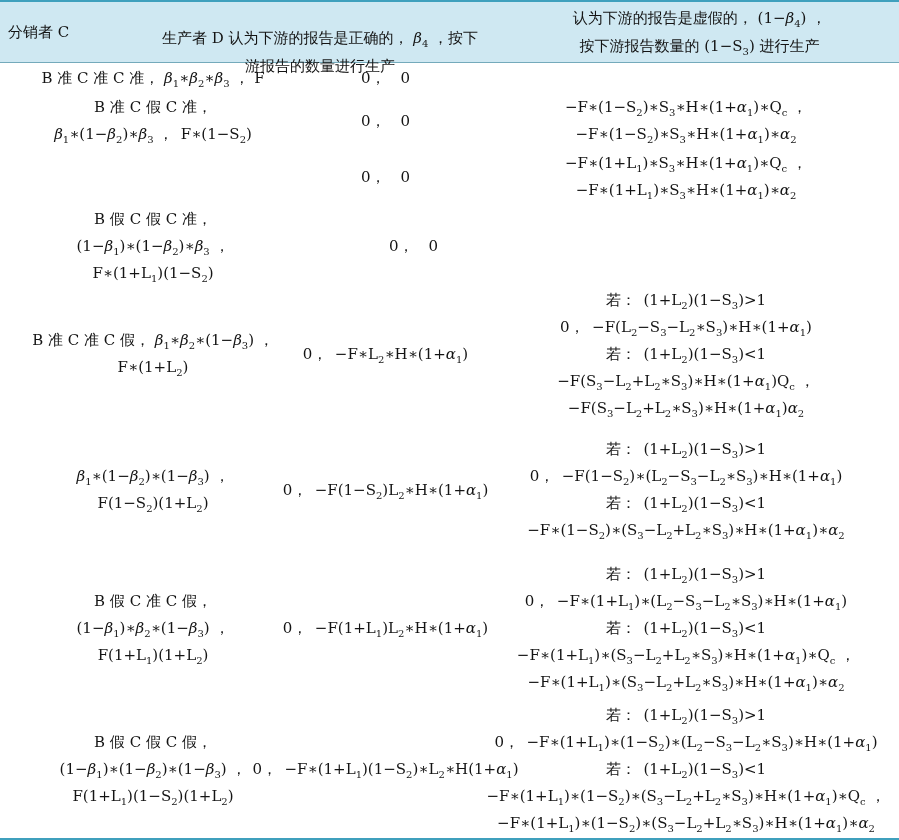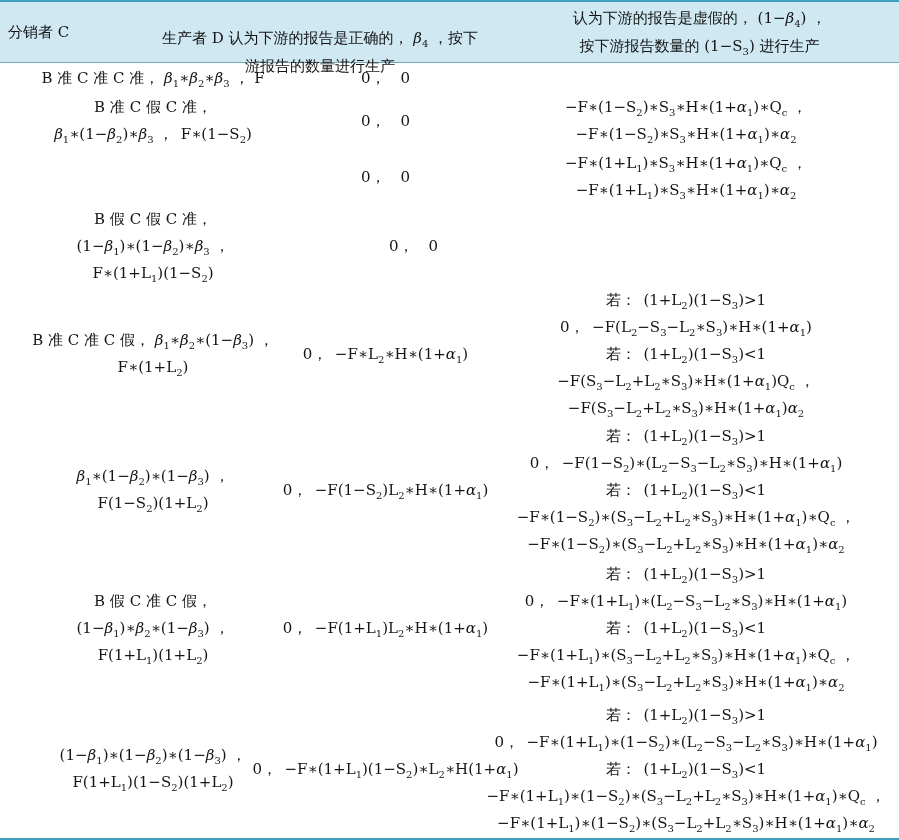--- a/index.html
+++ b/index.html
@@ -115,21 +115,20 @@
             <div class="line"><i>β</i><sub>1</sub>∗(1−<i>β</i><sub>2</sub>)∗(1−<i>β</i><sub>3</sub>) ，</div>
             <div class="line">F(1−S<sub>2</sub>)(1+L<sub>2</sub>)</div>
           </div>
           <div class="c c2">
             <div class="line">0， −F(1−S<sub>2</sub>)L<sub>2</sub>∗H∗(1+<i>α</i><sub>1</sub>)</div>
           </div>
           <div class="c c3">
             <div class="line">若： (1+L<sub>2</sub>)(1−S<sub>3</sub>)&gt;1</div>
             <div class="line">0， −F(1−S<sub>2</sub>)∗(L<sub>2</sub>−S<sub>3</sub>−L<sub>2</sub>∗S<sub>3</sub>)∗H∗(1+<i>α</i><sub>1</sub>)</div>
             <div class="line">若： (1+L<sub>2</sub>)(1−S<sub>3</sub>)&lt;1</div>
-            <div class="line">−F∗(1−S<sub>2</sub>)∗(S<sub>3</sub>−L<sub>2</sub>+L<sub>2</sub>∗S<sub>3</sub>)∗H∗(1+<i>α</i><sub>1</sub>)∗Q<sub>c</sub> ，</div>
             <div class="line">−F∗(1−S<sub>2</sub>)∗(S<sub>3</sub>−L<sub>2</sub>+L<sub>2</sub>∗S<sub>3</sub>)∗H∗(1+<i>α</i><sub>1</sub>)∗<i>α</i><sub>2</sub></div>
           </div>
         </div>
         <div class="row" style="height: 139px;">
           <div class="c c1">
             <div class="line">B 假 C 准 C 假，</div>
             <div class="line">(1−<i>β</i><sub>1</sub>)∗<i>β</i><sub>2</sub>∗(1−<i>β</i><sub>3</sub>) ，</div>
             <div class="line">F(1+L<sub>1</sub>)(1+L<sub>2</sub>)</div>
           </div>
           <div class="c c2">
@@ -138,20 +137,21 @@
           <div class="c c3">
             <div class="line">若： (1+L<sub>2</sub>)(1−S<sub>3</sub>)&gt;1</div>
             <div class="line">0， −F∗(1+L<sub>1</sub>)∗(L<sub>2</sub>−S<sub>3</sub>−L<sub>2</sub>∗S<sub>3</sub>)∗H∗(1+<i>α</i><sub>1</sub>)</div>
             <div class="line">若： (1+L<sub>2</sub>)(1−S<sub>3</sub>)&lt;1</div>
             <div class="line">−F∗(1+L<sub>1</sub>)∗(S<sub>3</sub>−L<sub>2</sub>+L<sub>2</sub>∗S<sub>3</sub>)∗H∗(1+<i>α</i><sub>1</sub>)∗Q<sub>c</sub> ，</div>
             <div class="line">−F∗(1+L<sub>1</sub>)∗(S<sub>3</sub>−L<sub>2</sub>+L<sub>2</sub>∗S<sub>3</sub>)∗H∗(1+<i>α</i><sub>1</sub>)∗<i>α</i><sub>2</sub></div>
           </div>
         </div>
         <div class="row" style="height: 142px;">
           <div class="c c1">
+            <div class="line">B 假 C 假 C 假，</div>
             <div class="line">(1−<i>β</i><sub>1</sub>)∗(1−<i>β</i><sub>2</sub>)∗(1−<i>β</i><sub>3</sub>) ，</div>
             <div class="line">F(1+L<sub>1</sub>)(1−S<sub>2</sub>)(1+L<sub>2</sub>)</div>
           </div>
           <div class="c c2">
             <div class="line">0， −F∗(1+L<sub>1</sub>)(1−S<sub>2</sub>)∗L<sub>2</sub>∗H(1+<i>α</i><sub>1</sub>)</div>
           </div>
           <div class="c c3">
             <div class="line">若： (1+L<sub>2</sub>)(1−S<sub>3</sub>)&gt;1</div>
             <div class="line">0， −F∗(1+L<sub>1</sub>)∗(1−S<sub>2</sub>)∗(L<sub>2</sub>−S<sub>3</sub>−L<sub>2</sub>∗S<sub>3</sub>)∗H∗(1+<i>α</i><sub>1</sub>)</div>
             <div class="line">若： (1+L<sub>2</sub>)(1−S<sub>3</sub>)&lt;1</div>

